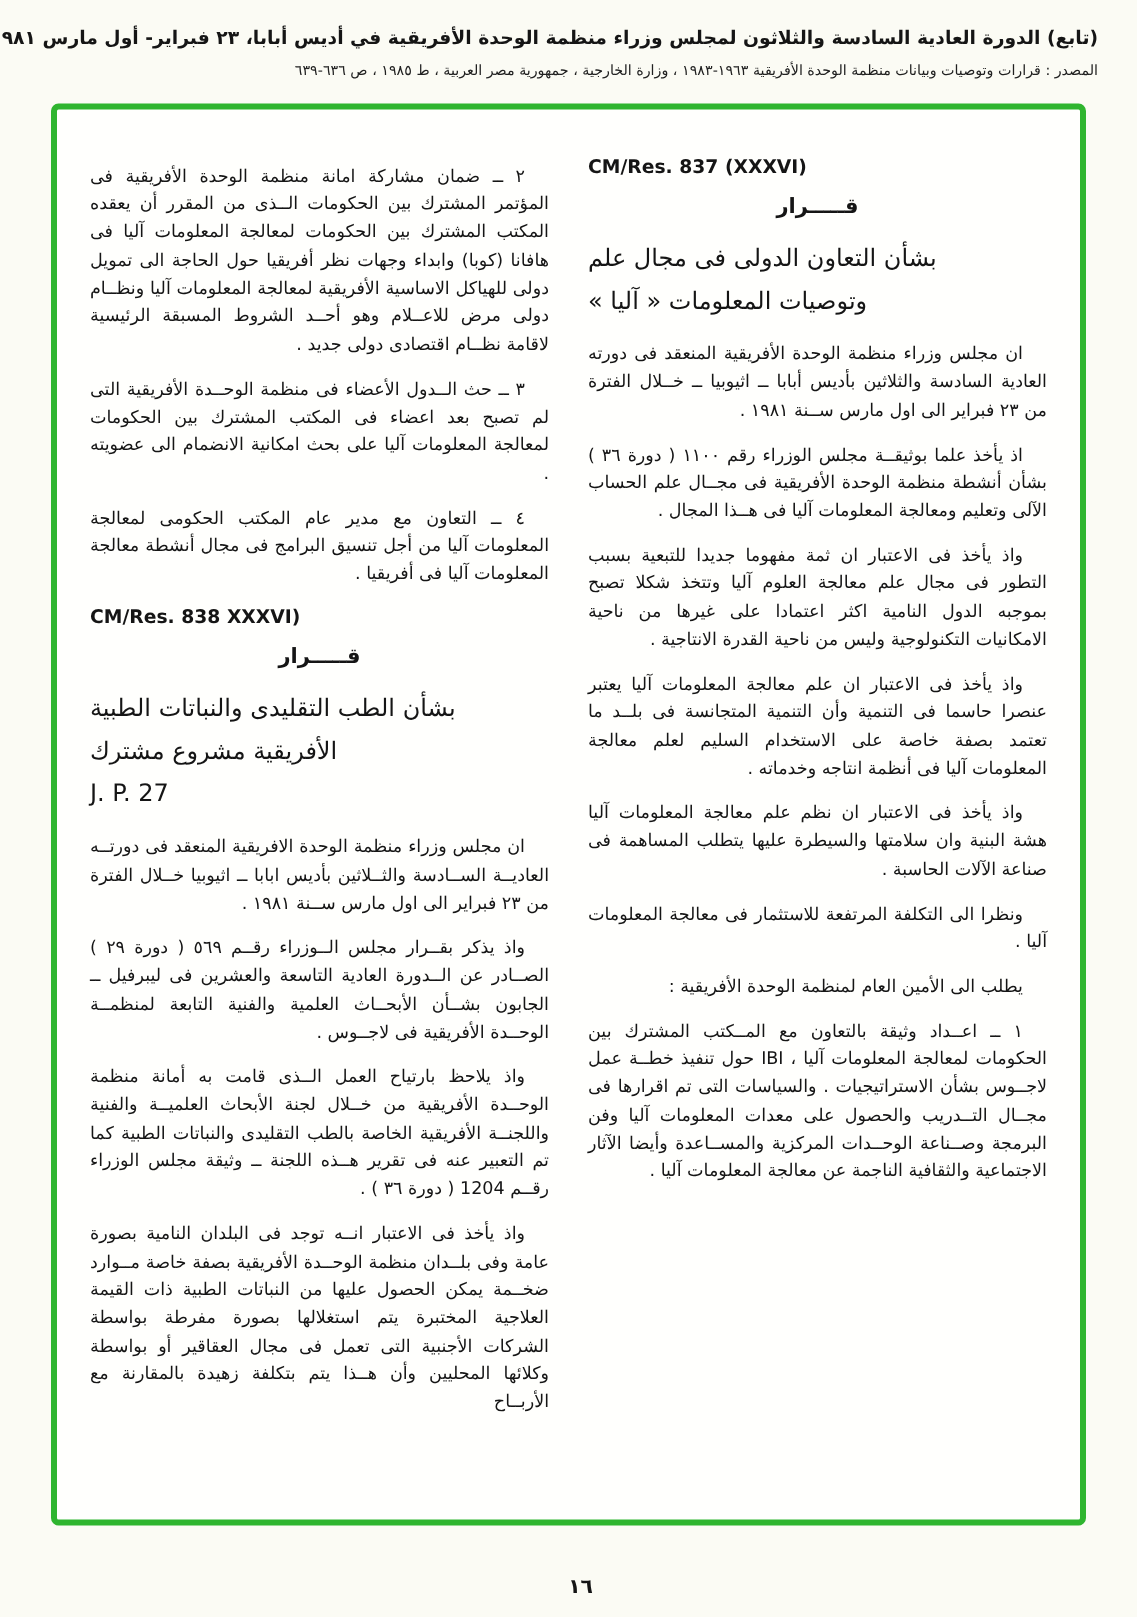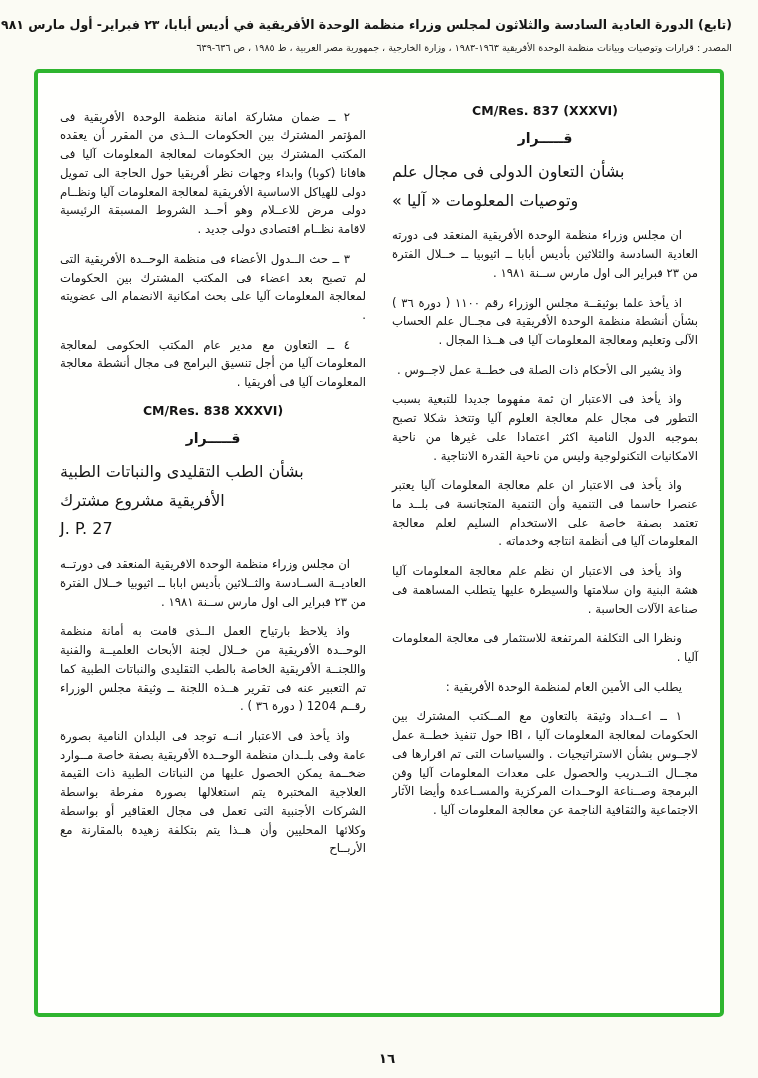--- a/index.html
+++ b/index.html
@@ -41,21 +41,21 @@
     display: flex;
     gap: 26px;
     overflow: hidden;
   }
   .col {
     flex: 1;
     min-width: 0;
   }
   .res-number {
     direction: ltr;
-    text-align: center;
+    text-align: left;
     font-weight: bold;
     font-size: 12.5px;
     margin: 6px 0 12px 0;
     white-space: nowrap;
   }
   .res-title {
     text-align: center;
     font-weight: bold;
     font-size: 14px;
     margin: 8px 0 12px 0;
@@ -98,21 +98,20 @@
 
   <section class="col">
     <div class="res-number">CM/Res. 837 (XXXVI)</div>
     <div class="res-title">قـــــرار</div>
     <div class="res-subtitle">
       <div>بشأن التعاون الدولى فى مجال علم</div>
       <div>وتوصيات المعلومات « آليا »</div>
     </div>
     <p class="para">ان مجلس وزراء منظمة الوحدة الأفريقية المنعقد فى دورته العادية السادسة والثلاثين بأديس أبابا ــ اثيوبيا ــ خــلال الفترة من ٢٣ فبراير الى اول مارس ســنة ١٩٨١ .</p>
     <p class="para">اذ يأخذ علما بوثيقــة مجلس الوزراء رقم ١١٠٠ ( دورة ٣٦ ) بشأن أنشطة منظمة الوحدة الأفريقية فى مجــال علم الحساب الآلى وتعليم ومعالجة المعلومات آليا فى هــذا المجال .</p>
-    <p class="para">واذ يشير الى الأحكام ذات الصلة فى خطــة عمل لاجــوس .</p>
     <p class="para">واذ يأخذ فى الاعتبار ان ثمة مفهوما جديدا للتبعية بسبب التطور فى مجال علم معالجة العلوم آليا وتتخذ شكلا تصبح بموجبه الدول النامية اكثر اعتمادا على غيرها من ناحية الامكانيات التكنولوجية وليس من ناحية القدرة الانتاجية .</p>
     <p class="para">واذ يأخذ فى الاعتبار ان علم معالجة المعلومات آليا يعتبر عنصرا حاسما فى التنمية وأن التنمية المتجانسة فى بلــد ما تعتمد بصفة خاصة على الاستخدام السليم لعلم معالجة المعلومات آليا فى أنظمة انتاجه وخدماته .</p>
     <p class="para">واذ يأخذ فى الاعتبار ان نظم علم معالجة المعلومات آليا هشة البنية وان سلامتها والسيطرة عليها يتطلب المساهمة فى صناعة الآلات الحاسبة .</p>
     <p class="para">ونظرا الى التكلفة المرتفعة للاستثمار فى معالجة المعلومات آليا .</p>
     <p class="para">يطلب الى الأمين العام لمنظمة الوحدة الأفريقية :</p>
     <p class="para">١ ــ اعــداد وثيقة بالتعاون مع المــكتب المشترك بين الحكومات لمعالجة المعلومات آليا ، IBI حول تنفيذ خطــة عمل لاجــوس بشأن الاستراتيجيات . والسياسات التى تم اقرارها فى مجــال التــدريب والحصول على معدات المعلومات آليا وفن البرمجة وصــناعة الوحــدات المركزية والمســاعدة وأيضا الآثار الاجتماعية والثقافية الناجمة عن معالجة المعلومات آليا .</p>
   </section>
 
   <section class="col">
     <p class="para">٢ ــ ضمان مشاركة امانة منظمة الوحدة الأفريقية فى المؤتمر المشترك بين الحكومات الــذى من المقرر أن يعقده المكتب المشترك بين الحكومات لمعالجة المعلومات آليا فى هافانا (كوبا) وابداء وجهات نظر أفريقيا حول الحاجة الى تمويل دولى للهياكل الاساسية الأفريقية لمعالجة المعلومات آليا ونظــام دولى مرض للاعــلام وهو أحــد الشروط المسبقة الرئيسية لاقامة نظــام اقتصادى دولى جديد .</p>
@@ -120,19 +119,20 @@
     <p class="para">٤ ــ التعاون مع مدير عام المكتب الحكومى لمعالجة المعلومات آليا من أجل تنسيق البرامج فى مجال أنشطة معالجة المعلومات آليا فى أفريقيا .</p>
 
     <div class="res-number">CM/Res. 838 XXXVI)</div>
     <div class="res-title">قـــــرار</div>
     <div class="res-subtitle">
       <div>بشأن الطب التقليدى والنباتات الطبية</div>
       <div>الأفريقية مشروع مشترك</div>
       <div class="ltr">J. P. 27</div>
     </div>
     <p class="para">ان مجلس وزراء منظمة الوحدة الافريقية المنعقد فى دورتــه العاديــة الســادسة والثــلاثين بأديس ابابا ــ اثيوبيا خــلال الفترة من ٢٣ فبراير الى اول مارس ســنة ١٩٨١ .</p>
+    <p class="para">واذ يذكر بقــرار مجلس الــوزراء رقــم ٥٦٩ ( دورة ٢٩ ) الصــادر عن الــدورة العادية التاسعة والعشرين فى ليبرفيل ــ الجابون بشــأن الأبحــاث العلمية والفنية التابعة لمنظمــة الوحــدة الأفريقية فى لاجــوس .</p>
     <p class="para">واذ يلاحظ بارتياح العمل الــذى قامت به أمانة منظمة الوحــدة الأفريقية من خــلال لجنة الأبحاث العلميــة والفنية واللجنــة الأفريقية الخاصة بالطب التقليدى والنباتات الطبية كما تم التعبير عنه فى تقرير هــذه اللجنة ــ وثيقة مجلس الوزراء رقــم 1204 ( دورة ٣٦ ) .</p>
     <p class="para">واذ يأخذ فى الاعتبار انــه توجد فى البلدان النامية بصورة عامة وفى بلــدان منظمة الوحــدة الأفريقية بصفة خاصة مــوارد ضخــمة يمكن الحصول عليها من النباتات الطبية ذات القيمة العلاجية المختبرة يتم استغلالها بصورة مفرطة بواسطة الشركات الأجنبية التى تعمل فى مجال العقاقير أو بواسطة وكلائها المحليين وأن هــذا يتم بتكلفة زهيدة بالمقارنة مع الأربــاح</p>
   </section>
 
 </main>
 
 <footer class="page-number">١٦</footer>
 
 </body></html>

